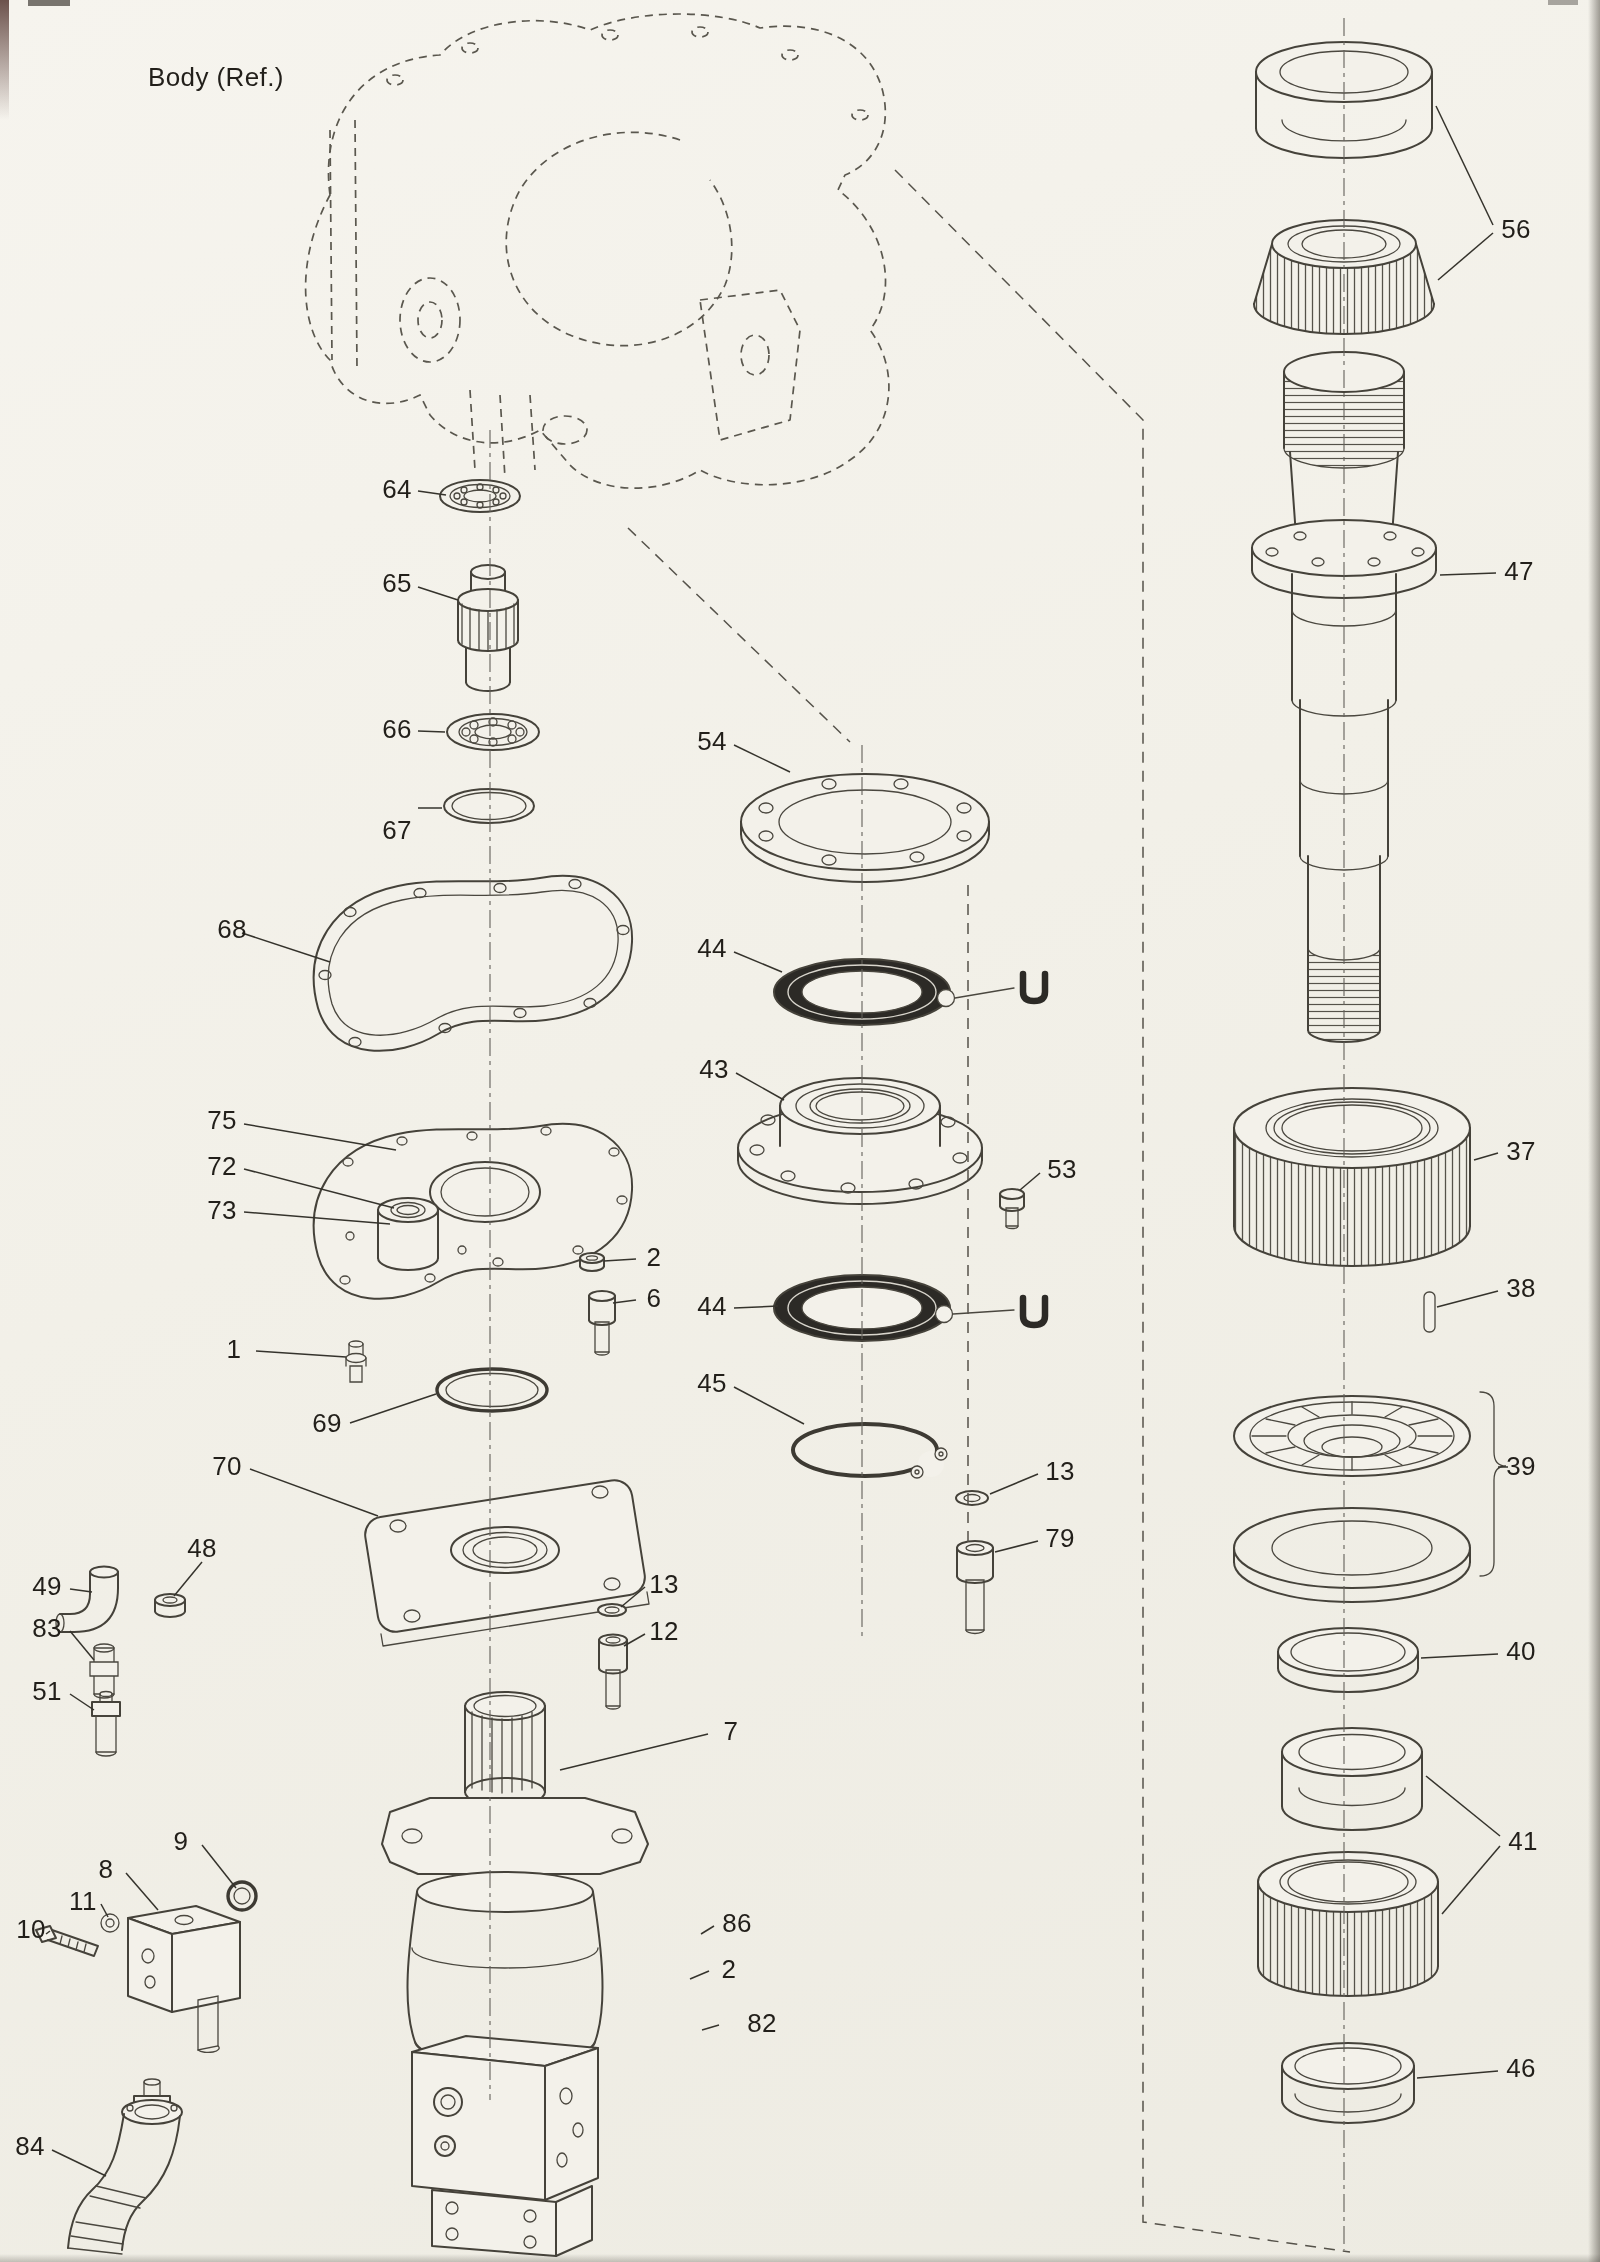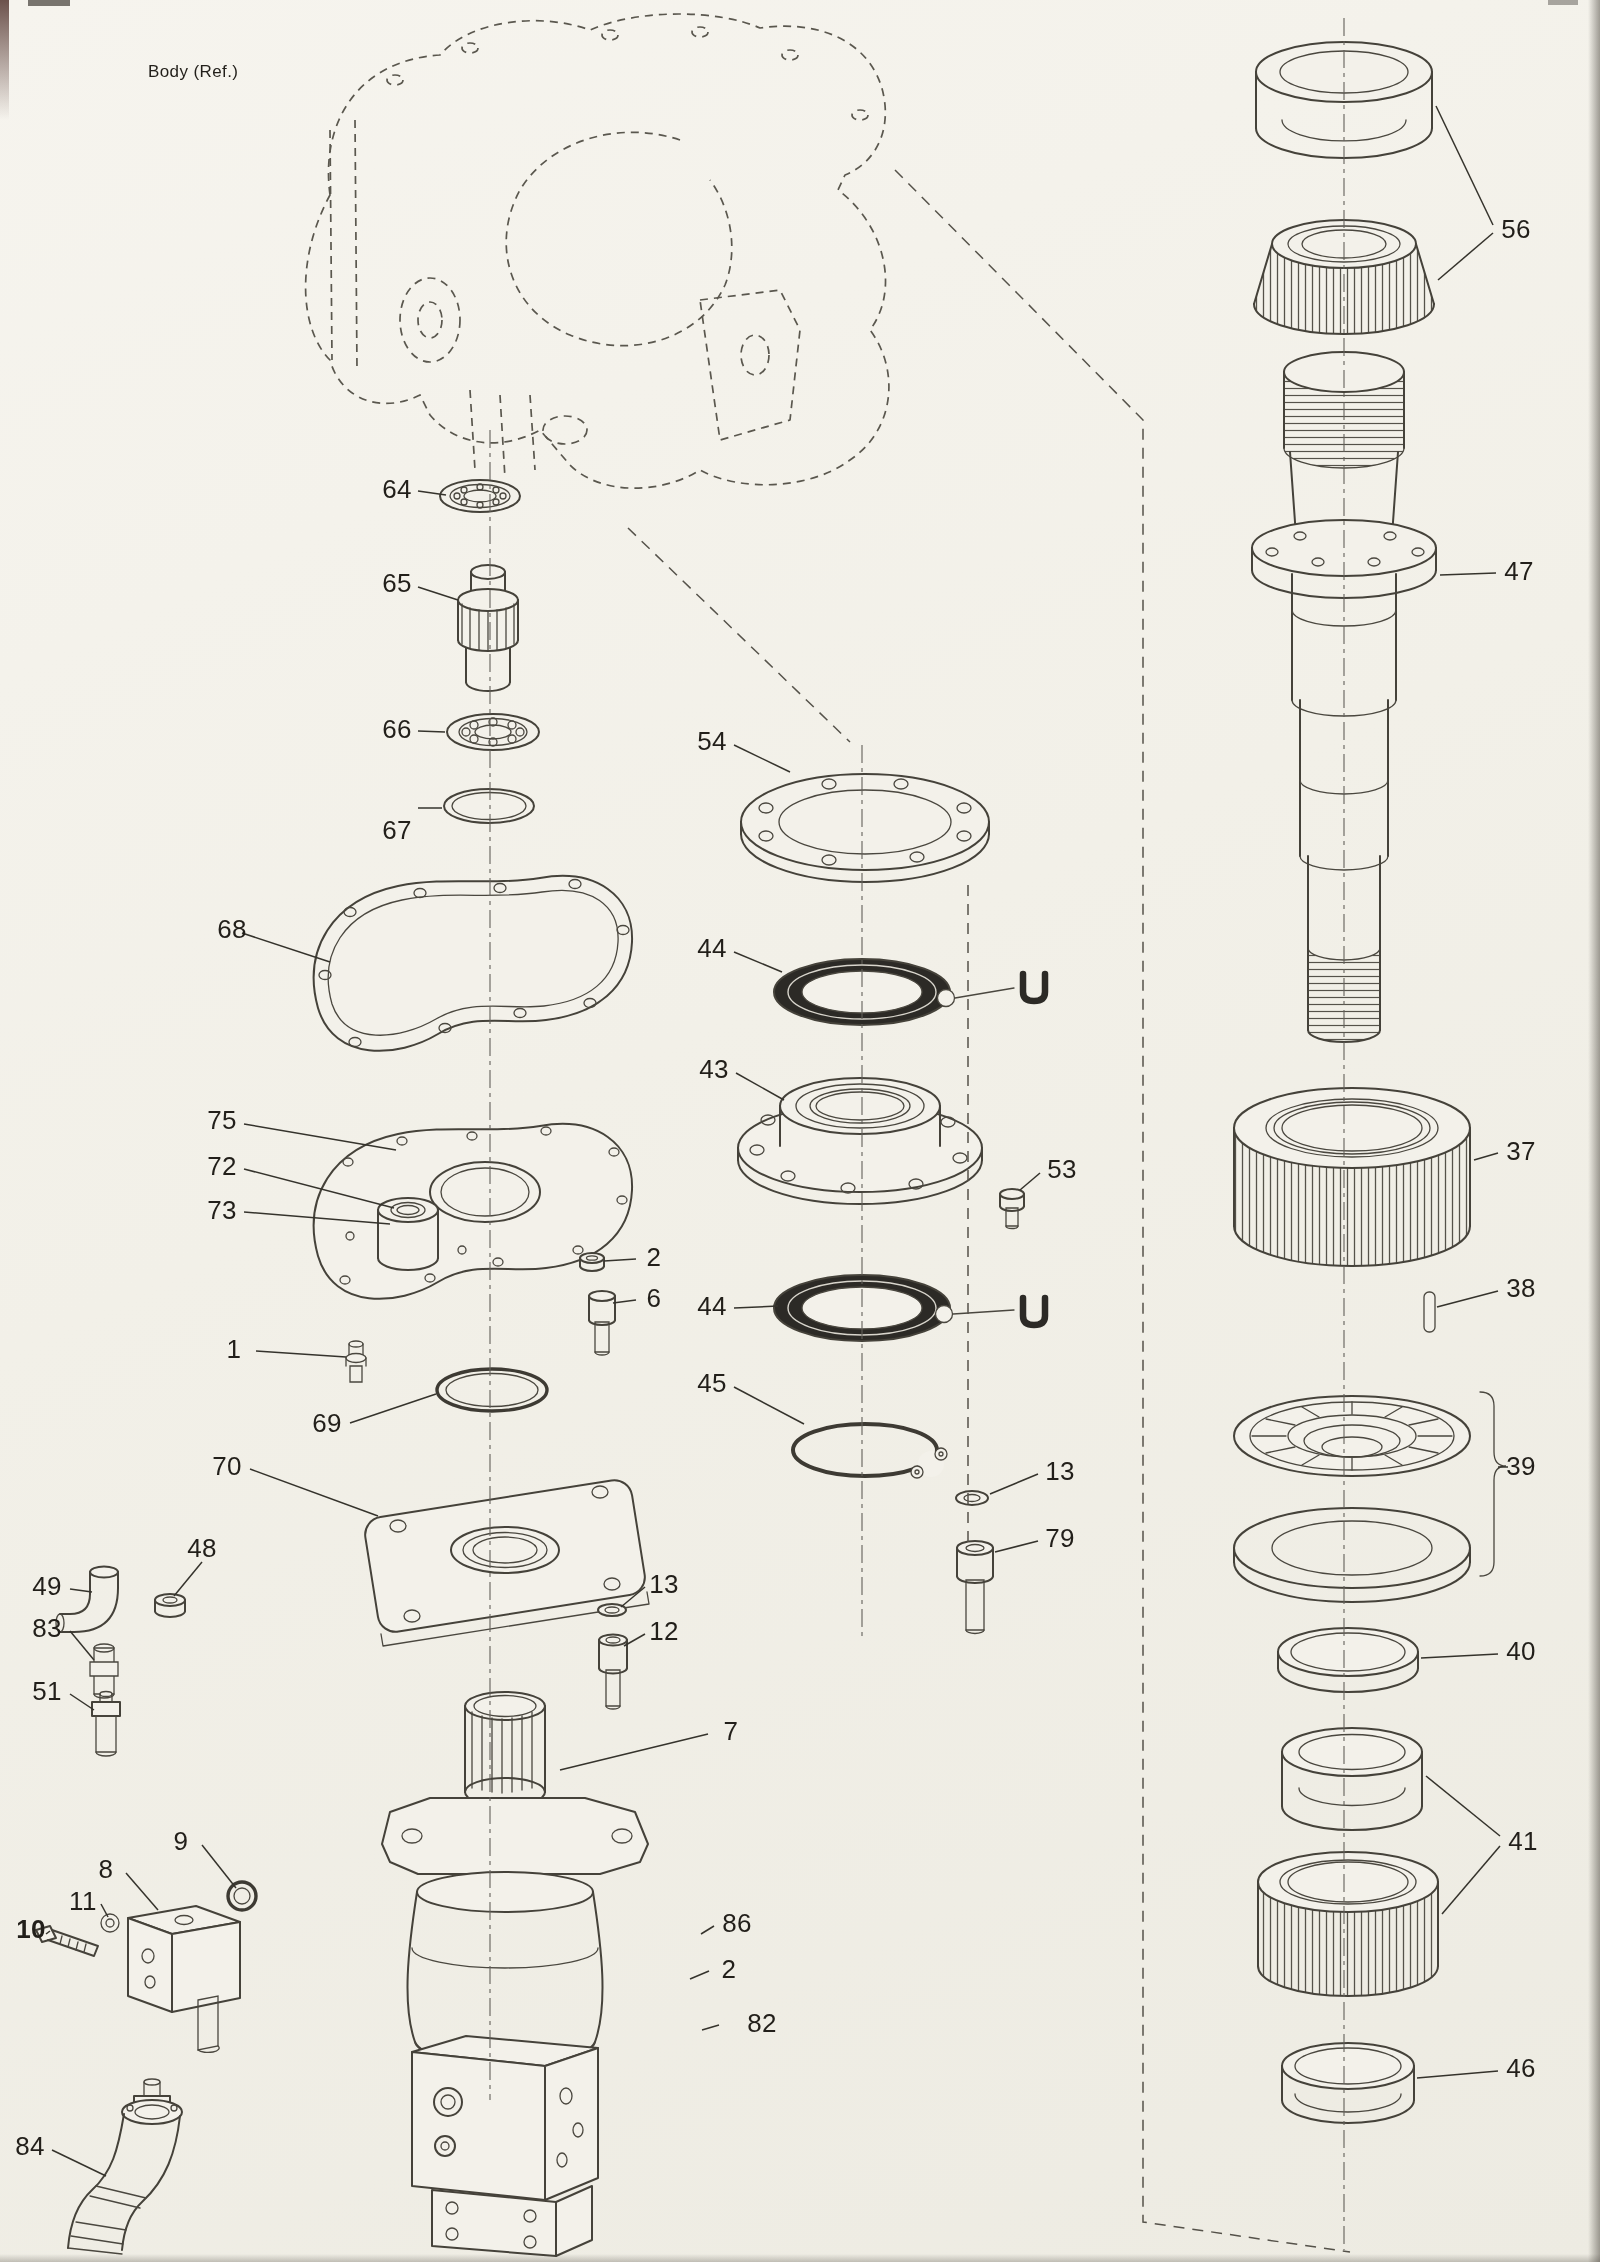--- a/index.html
+++ b/index.html
@@ -14,21 +14,21 @@
   .fp {fill:#f3f1ea;}
   .fd {fill:#2c2a26;}
   .lite{stroke:#d8d5cc;stroke-width:1.4;fill:none;}
   .bdash{stroke:#5a574e;stroke-width:1.7;fill:none;stroke-dasharray:8 6;stroke-linejoin:round;}
   .refdash{stroke:#55524a;stroke-width:1.5;fill:none;stroke-dasharray:11 8;}
   .cl {stroke:#63605a;stroke-width:1.1;fill:none;stroke-dasharray:18 5 4 5;}
   .leader{stroke:#35332c;stroke-width:1.5;}
   
   .plabel{position:absolute;transform:translate(-50%,-50%);font-size:26px;color:#221f1a;
           white-space:nowrap;letter-spacing:.4px;}
-  .bodyref{position:absolute;left:148px;top:62px;font-size:17px;color:#221f1a;letter-spacing:.4px;}
+  .bodyref{position:absolute;left:148px;top:62px;font-size:26px;color:#221f1a;letter-spacing:.4px;}
   
   .edge-right{position:absolute;right:0;top:0;width:12px;height:100%;
               background:linear-gradient(to left,rgba(70,66,58,.5),rgba(70,66,58,0));}
   .edge-bottom{position:absolute;left:0;bottom:0;width:100%;height:8px;
                background:linear-gradient(to top,rgba(70,66,58,.28),rgba(70,66,58,0));}
   .mark-tl{position:absolute;left:0;top:0;width:9px;height:120px;
            background:linear-gradient(to bottom,rgba(74,42,36,.8),rgba(74,42,36,0));}
   .mark-top{position:absolute;left:28px;top:0;width:42px;height:6px;background:rgba(52,48,42,.65);}
   .mark-tr{position:absolute;left:1548px;top:0;width:30px;height:5px;background:rgba(52,48,42,.4);}
 </style>
@@ -600,21 +600,21 @@
       <div class="plabel" style="left: 202px; top: 1548px; text-align: right;">48</div>
       <div class="plabel" style="left: 47px; top: 1586px; text-align: right;">49</div>
       <div class="plabel" style="left: 47px; top: 1628px;">83</div>
       <div class="plabel" style="left: 47px; top: 1691px;">51</div>
       <div class="plabel" style="left: 664px; top: 1584px;">13</div>
       <div class="plabel" style="left: 664px; top: 1631px;">12</div>
       <div class="plabel" style="left: 731px; top: 1731px;">7</div>
       <div class="plabel" style="left: 181px; top: 1841px;">9</div>
       <div class="plabel" style="left: 106px; top: 1869px;">8</div>
       <div class="plabel" style="left: 83px; top: 1901px;">11</div>
-      <div class="plabel" style="left: 31px; top: 1929px; font-weight: bold;">10</div>
+      <div class="plabel" style="left: 31px; top: 1929px;">10</div>
       <div class="plabel" style="left: 737px; top: 1923px;">86</div>
       <div class="plabel" style="left: 729px; top: 1969px;">2</div>
       <div class="plabel" style="left: 762px; top: 2023px;">82</div>
       <div class="plabel" style="left: 30px; top: 2146px;">84</div>
       <div class="plabel" style="left: 712px; top: 741px;">54</div>
       <div class="plabel" style="left: 712px; top: 948px;">44</div>
       <div class="plabel" style="left: 714px; top: 1069px;">43</div>
       <div class="plabel" style="left: 1062px; top: 1169px;">53</div>
       <div class="plabel" style="left: 712px; top: 1306px;">44</div>
       <div class="plabel" style="left: 712px; top: 1383px;">45</div>

